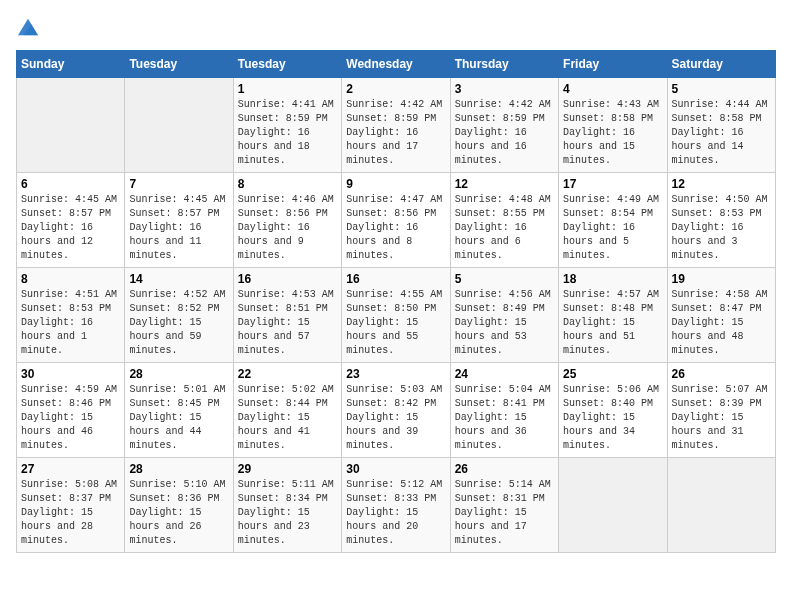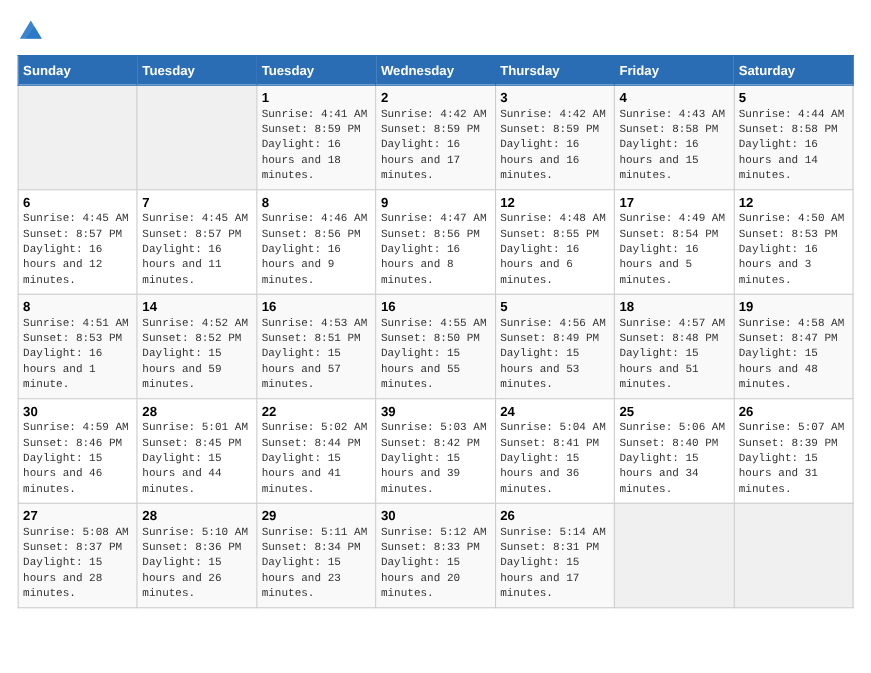--- a/index.html
+++ b/index.html
@@ -216,21 +216,21 @@
         </td>
         <td>
           <span class="day-num">28</span>
           <div class="day-info">Sunrise: 5:01 AM<br>Sunset: 8:45 PM<br>Daylight: 15 hours and 44 minutes.</div>
         </td>
         <td>
           <span class="day-num">22</span>
           <div class="day-info">Sunrise: 5:02 AM<br>Sunset: 8:44 PM<br>Daylight: 15 hours and 41 minutes.</div>
         </td>
         <td>
-          <span class="day-num">39</span>
+          <span class="day-num">23</span>
           <div class="day-info">Sunrise: 5:03 AM<br>Sunset: 8:42 PM<br>Daylight: 15 hours and 39 minutes.</div>
         </td>
         <td>
           <span class="day-num">24</span>
           <div class="day-info">Sunrise: 5:04 AM<br>Sunset: 8:41 PM<br>Daylight: 15 hours and 36 minutes.</div>
         </td>
         <td>
           <span class="day-num">25</span>
           <div class="day-info">Sunrise: 5:06 AM<br>Sunset: 8:40 PM<br>Daylight: 15 hours and 34 minutes.</div>
         </td>

